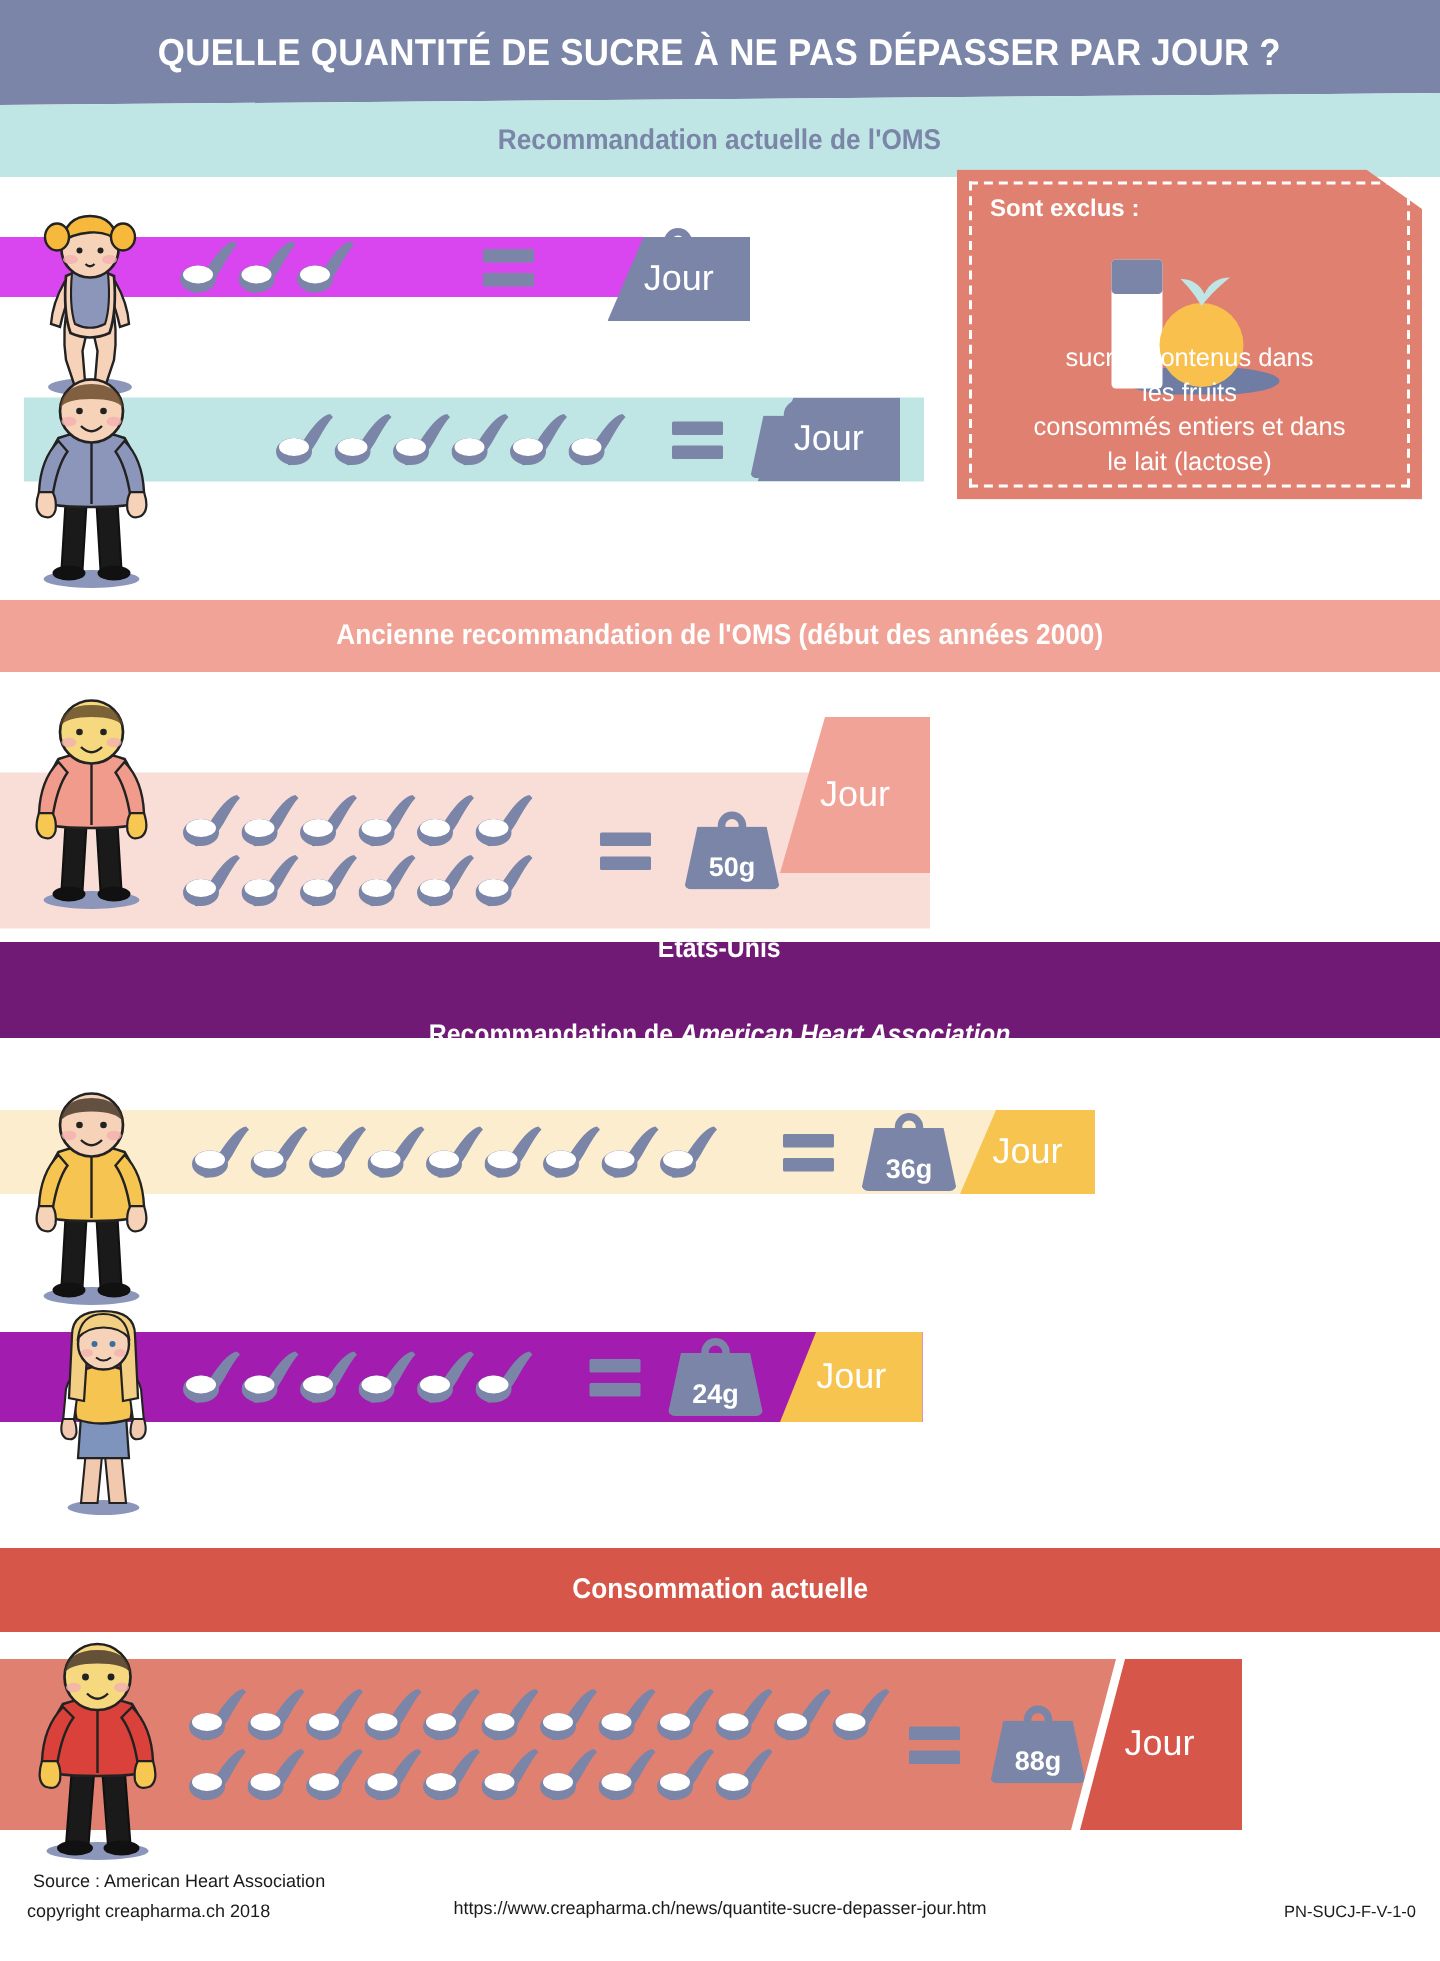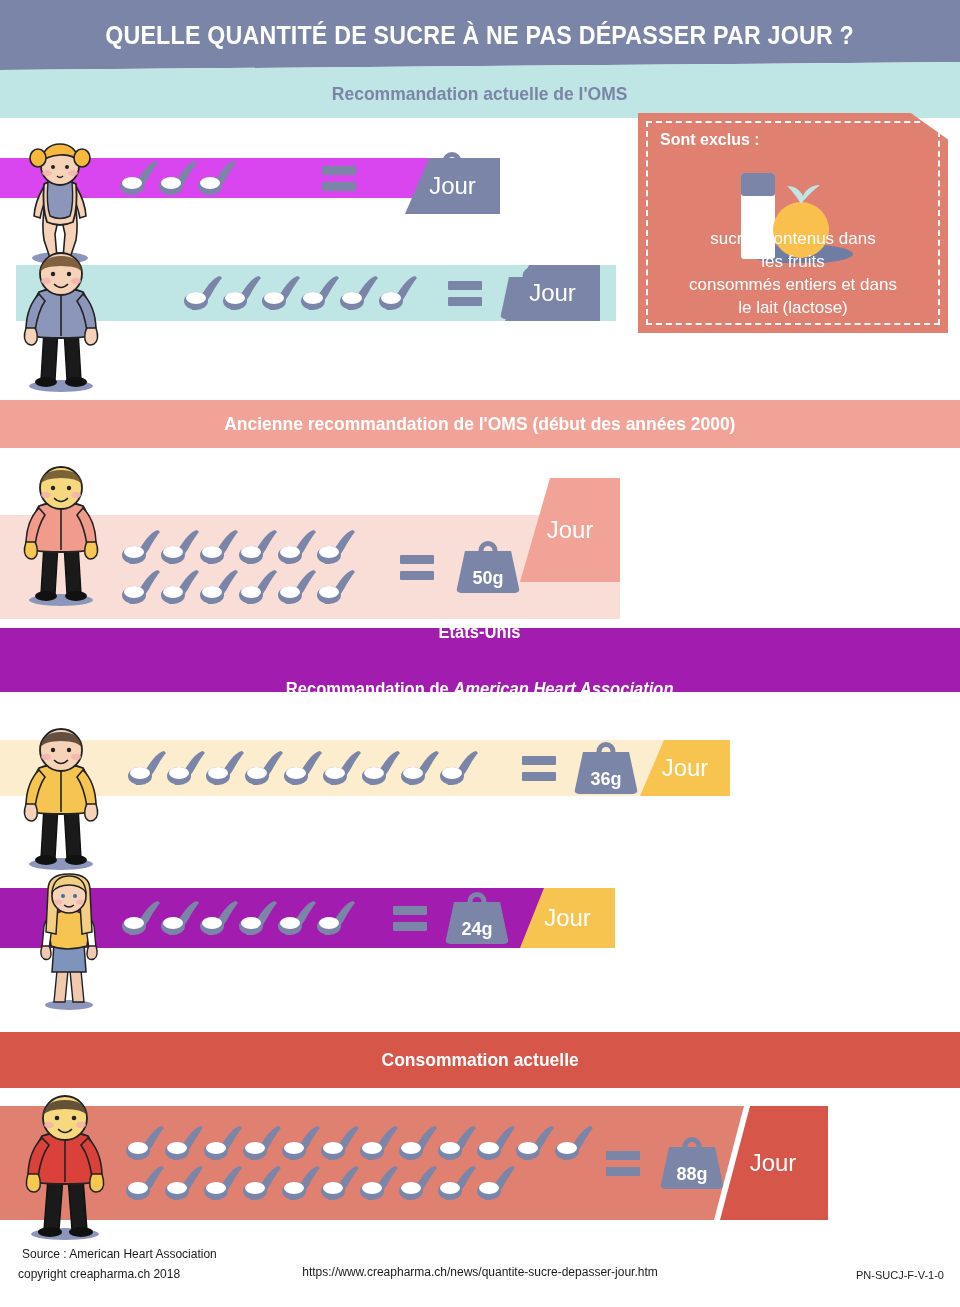--- a/index.html
+++ b/index.html
@@ -32,21 +32,21 @@
     font-weight:bold; white-space:nowrap; transform:scaleX(.92);
   }
   .head-teal{
     top:62px; height:56px; background:#bfe5e5;
     -webkit-clip-path: polygon(0 8px, 960px 0, 960px 56px, 0 56px);
     clip-path: polygon(0 8px, 960px 0, 960px 56px, 0 56px);
   }
   .head-teal .label{ color:#7a85a8; font-size:19px; margin-top:8px;}
   .head-pink{ top:400px; height:48px; background:#f2a397; }
   .head-pink .label{ color:#ffffff; font-size:19px; }
-  .head-yellow{ top:628px; height:64px; background:#a21caf; flex-direction:column;gap:31px; }
+  .head-yellow{ top:628px; height:64px; background:#701a75; flex-direction:column;gap:31px; }
   .head-yellow .label{ color:#ffffff; font-size:18px; line-height:26px;}
   .head-yellow .label em{ font-style:italic; }
   .head-red{ top:1032px; height:56px; background:#d7564a; }
   .head-red .label{ color:#ffffff; font-size:19px; }
 
   
   .band{ position:absolute; display:flex; align-items:center; }
   .band .spoons{ display:flex; flex-wrap:wrap; align-items:center; }
   .band .equals{ display:flex; flex-direction:column; gap:7px; }
   .band .equals i{ display:block; width:34px; height:9px; background:#7a85a8; border-radius:1px;}

